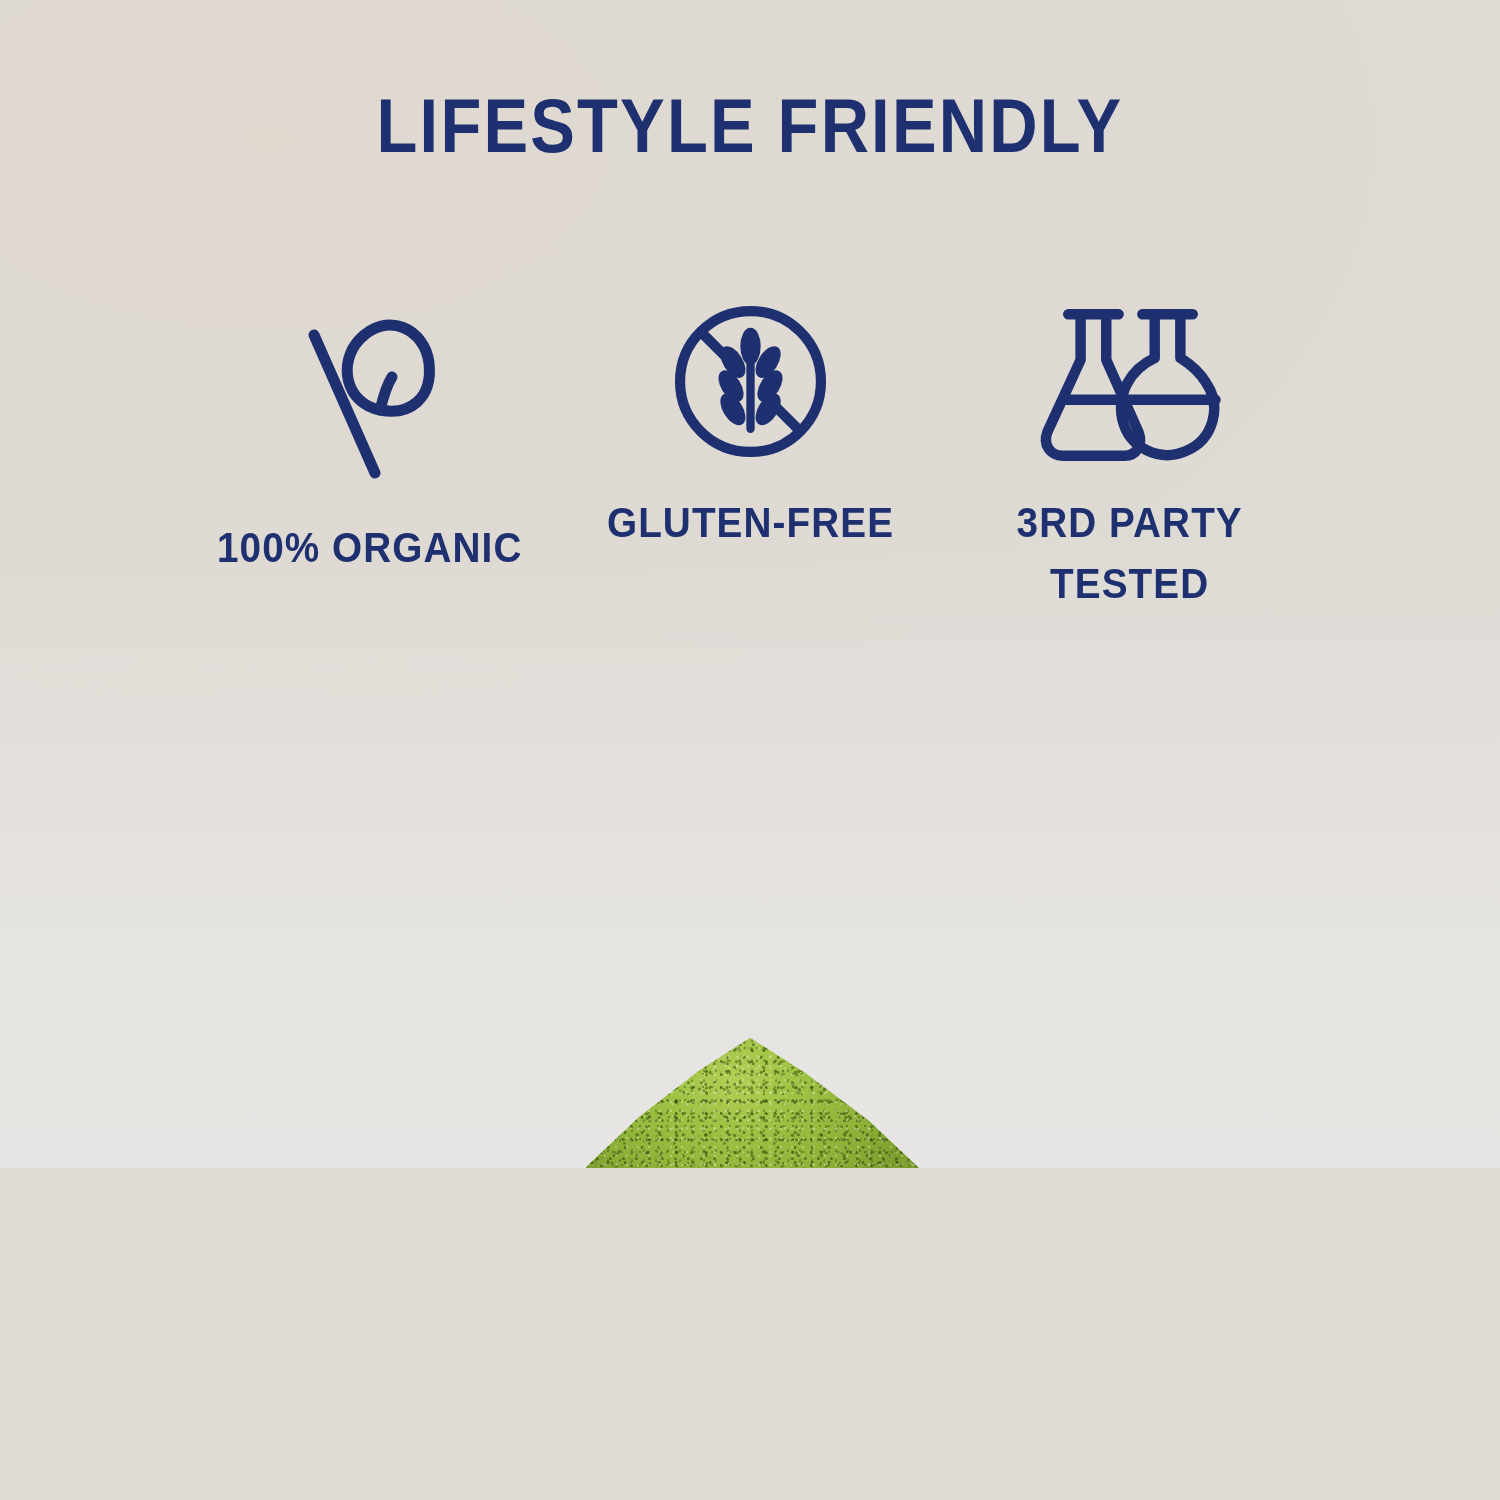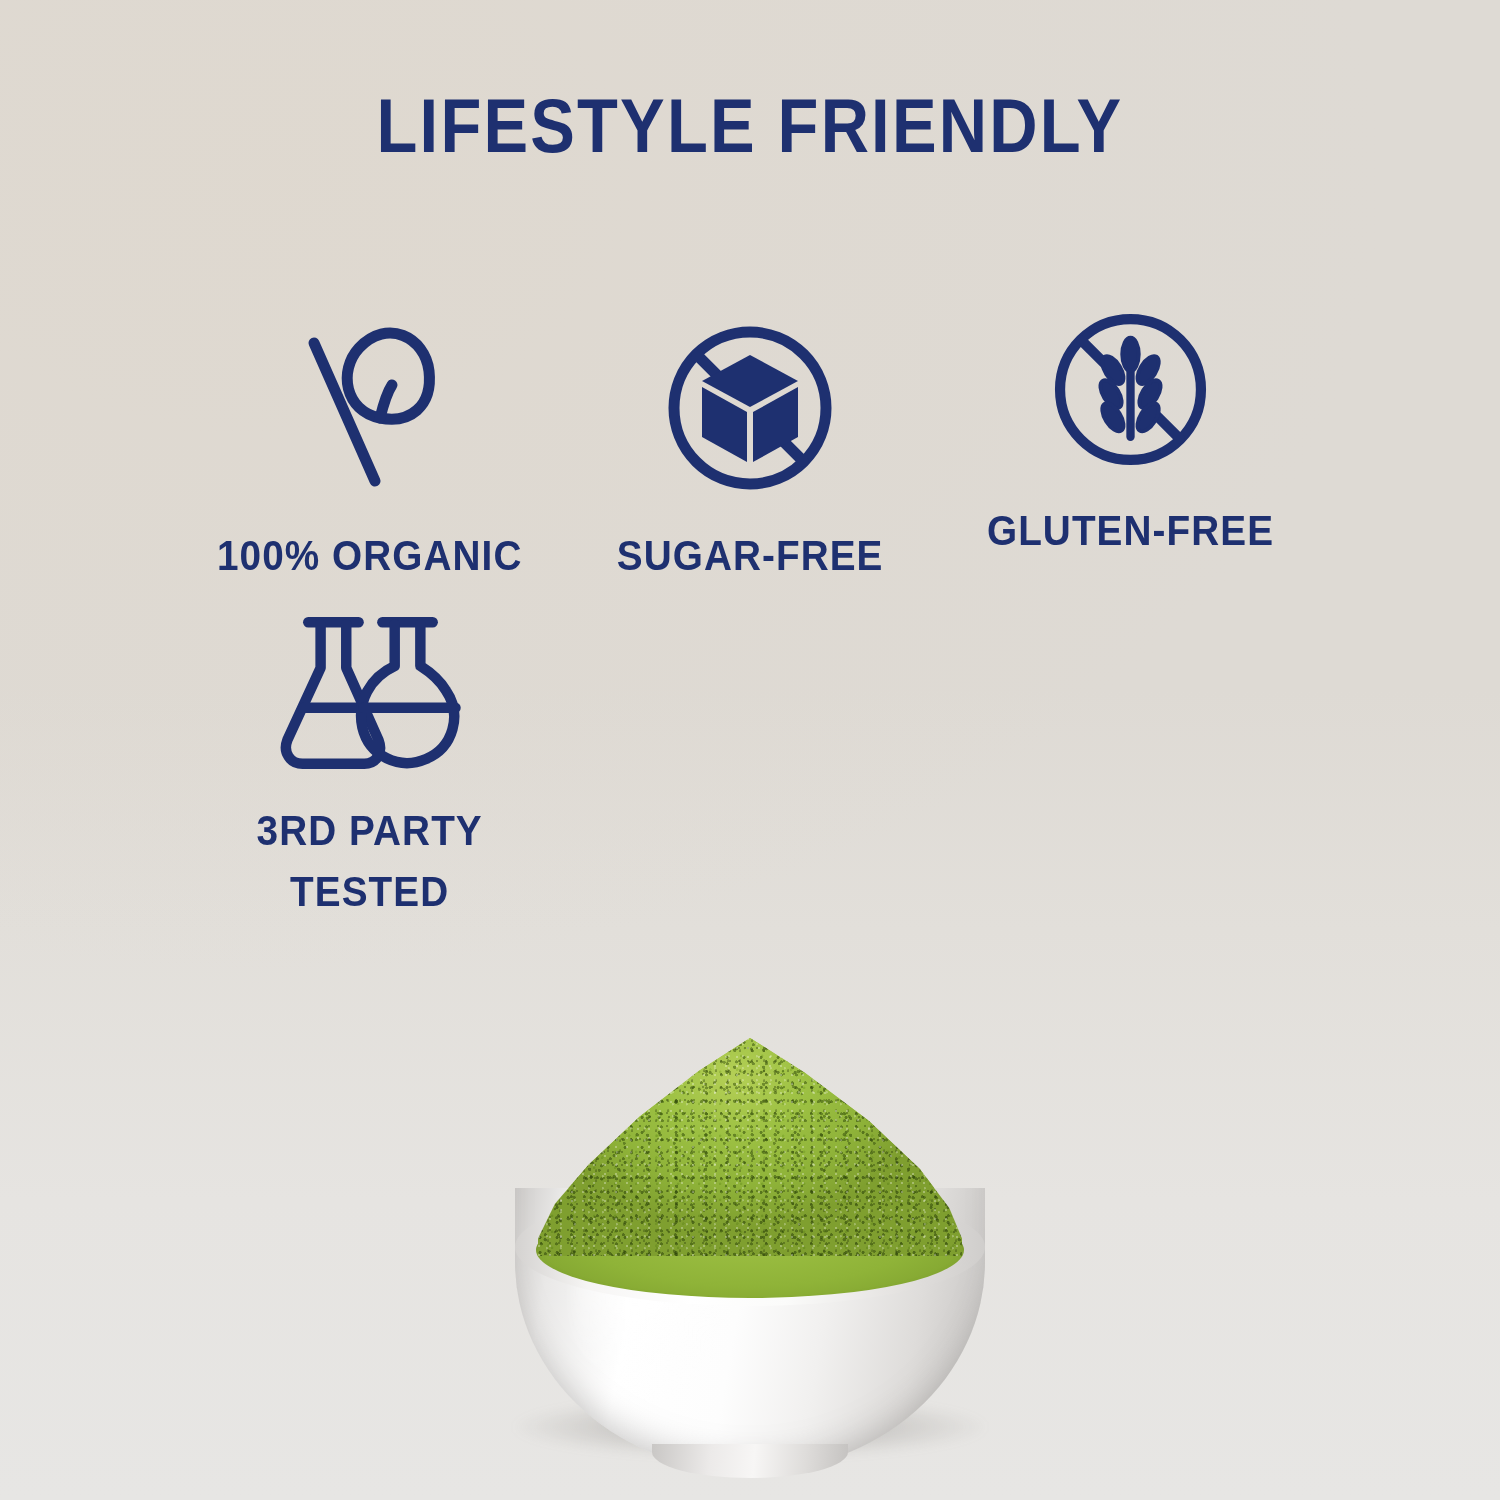--- a/index.html
+++ b/index.html
@@ -11,21 +11,21 @@
     width: 1500px;
     height: 1500px;
     overflow: hidden;
     font-family: "Liberation Sans", sans-serif;
     background: #dfdbd5;
   }
 
   #stage {
     position: relative;
     width: 1500px;
-    height: 1500px;
+    height: 1168px;
     background:
       linear-gradient(180deg,
         #dedad4 0%,
         #dedad4 46%,
         #e2dfda 62%,
         #e6e4e1 80%,
         #e7e6e4 100%);
     overflow: hidden;
   }
   
@@ -53,21 +53,21 @@
     letter-spacing: 2.5px;
     transform: scaleX(0.88);
     transform-origin: 50% 50%;
     white-space: nowrap;
     -webkit-font-smoothing: antialiased;
   }
 
   
   .grid {
     position: absolute;
-    top: 312px;
+    top: 304px;
     left: 180px;
     width: 1140px;
     display: grid;
     grid-template-columns: repeat(3, 1fr);
     grid-template-rows: 300px 330px;
     align-items: start;
     justify-items: center;
   }
   .badge {
     width: 100%;
@@ -254,37 +254,20 @@
         <svg width="175" height="178" viewBox="0 0 175 178" fill="none" stroke="#1e3070" stroke-width="11" stroke-linecap="round" stroke-linejoin="round">
           <path d="M31 24 L92 162"></path>
           <path d="M97 99 C62 92 55 52 76 29 C104 -1 142 18 146 52 C150 88 126 105 97 99 Z"></path>
           <path d="M97 99 C101 83 105 72 109 66"></path>
         </svg>
       </div>
       <div class="label">100% ORGANIC</div>
     </div>
 
 
-    <div class="badge">
-      <div class="iconwrap">
-        <svg width="178" height="178" viewBox="0 0 178 178" fill="none" stroke="#1e3070" stroke-width="11" stroke-linecap="round" stroke-linejoin="round">
-          <circle cx="89" cy="89" r="76"></circle>
-
-          <path d="M36 36 L57 57"></path>
-          <path d="M121 121 L142 142"></path>
-
-          <g fill="#1e3070" stroke="none">
-            <path d="M89 36 L137 62 L89 88 L41 62 Z"></path>
-            <path d="M41 68 L86 93 L86 143 L41 118 Z"></path>
-            <path d="M137 68 L92 93 L92 143 L137 118 Z"></path>
-          </g>
-        </svg>
-      </div>
-      <div class="label">SUGAR-FREE</div>
-    </div>
 
     <div class="badge row2">
       <div class="iconwrap">
         <svg width="165" height="165" viewBox="0 0 178 178" fill="none" stroke="#1e3070" stroke-width="11" stroke-linecap="round" stroke-linejoin="round">
           <circle cx="89" cy="89" r="76"></circle>
           <path d="M36 36 L66 66"></path>
           <path d="M113 113 L142 142"></path>
 
           <path d="M89 140 L89 62" stroke-width="9"></path>
           <g fill="#1e3070" stroke="#1e3070" stroke-width="4">

